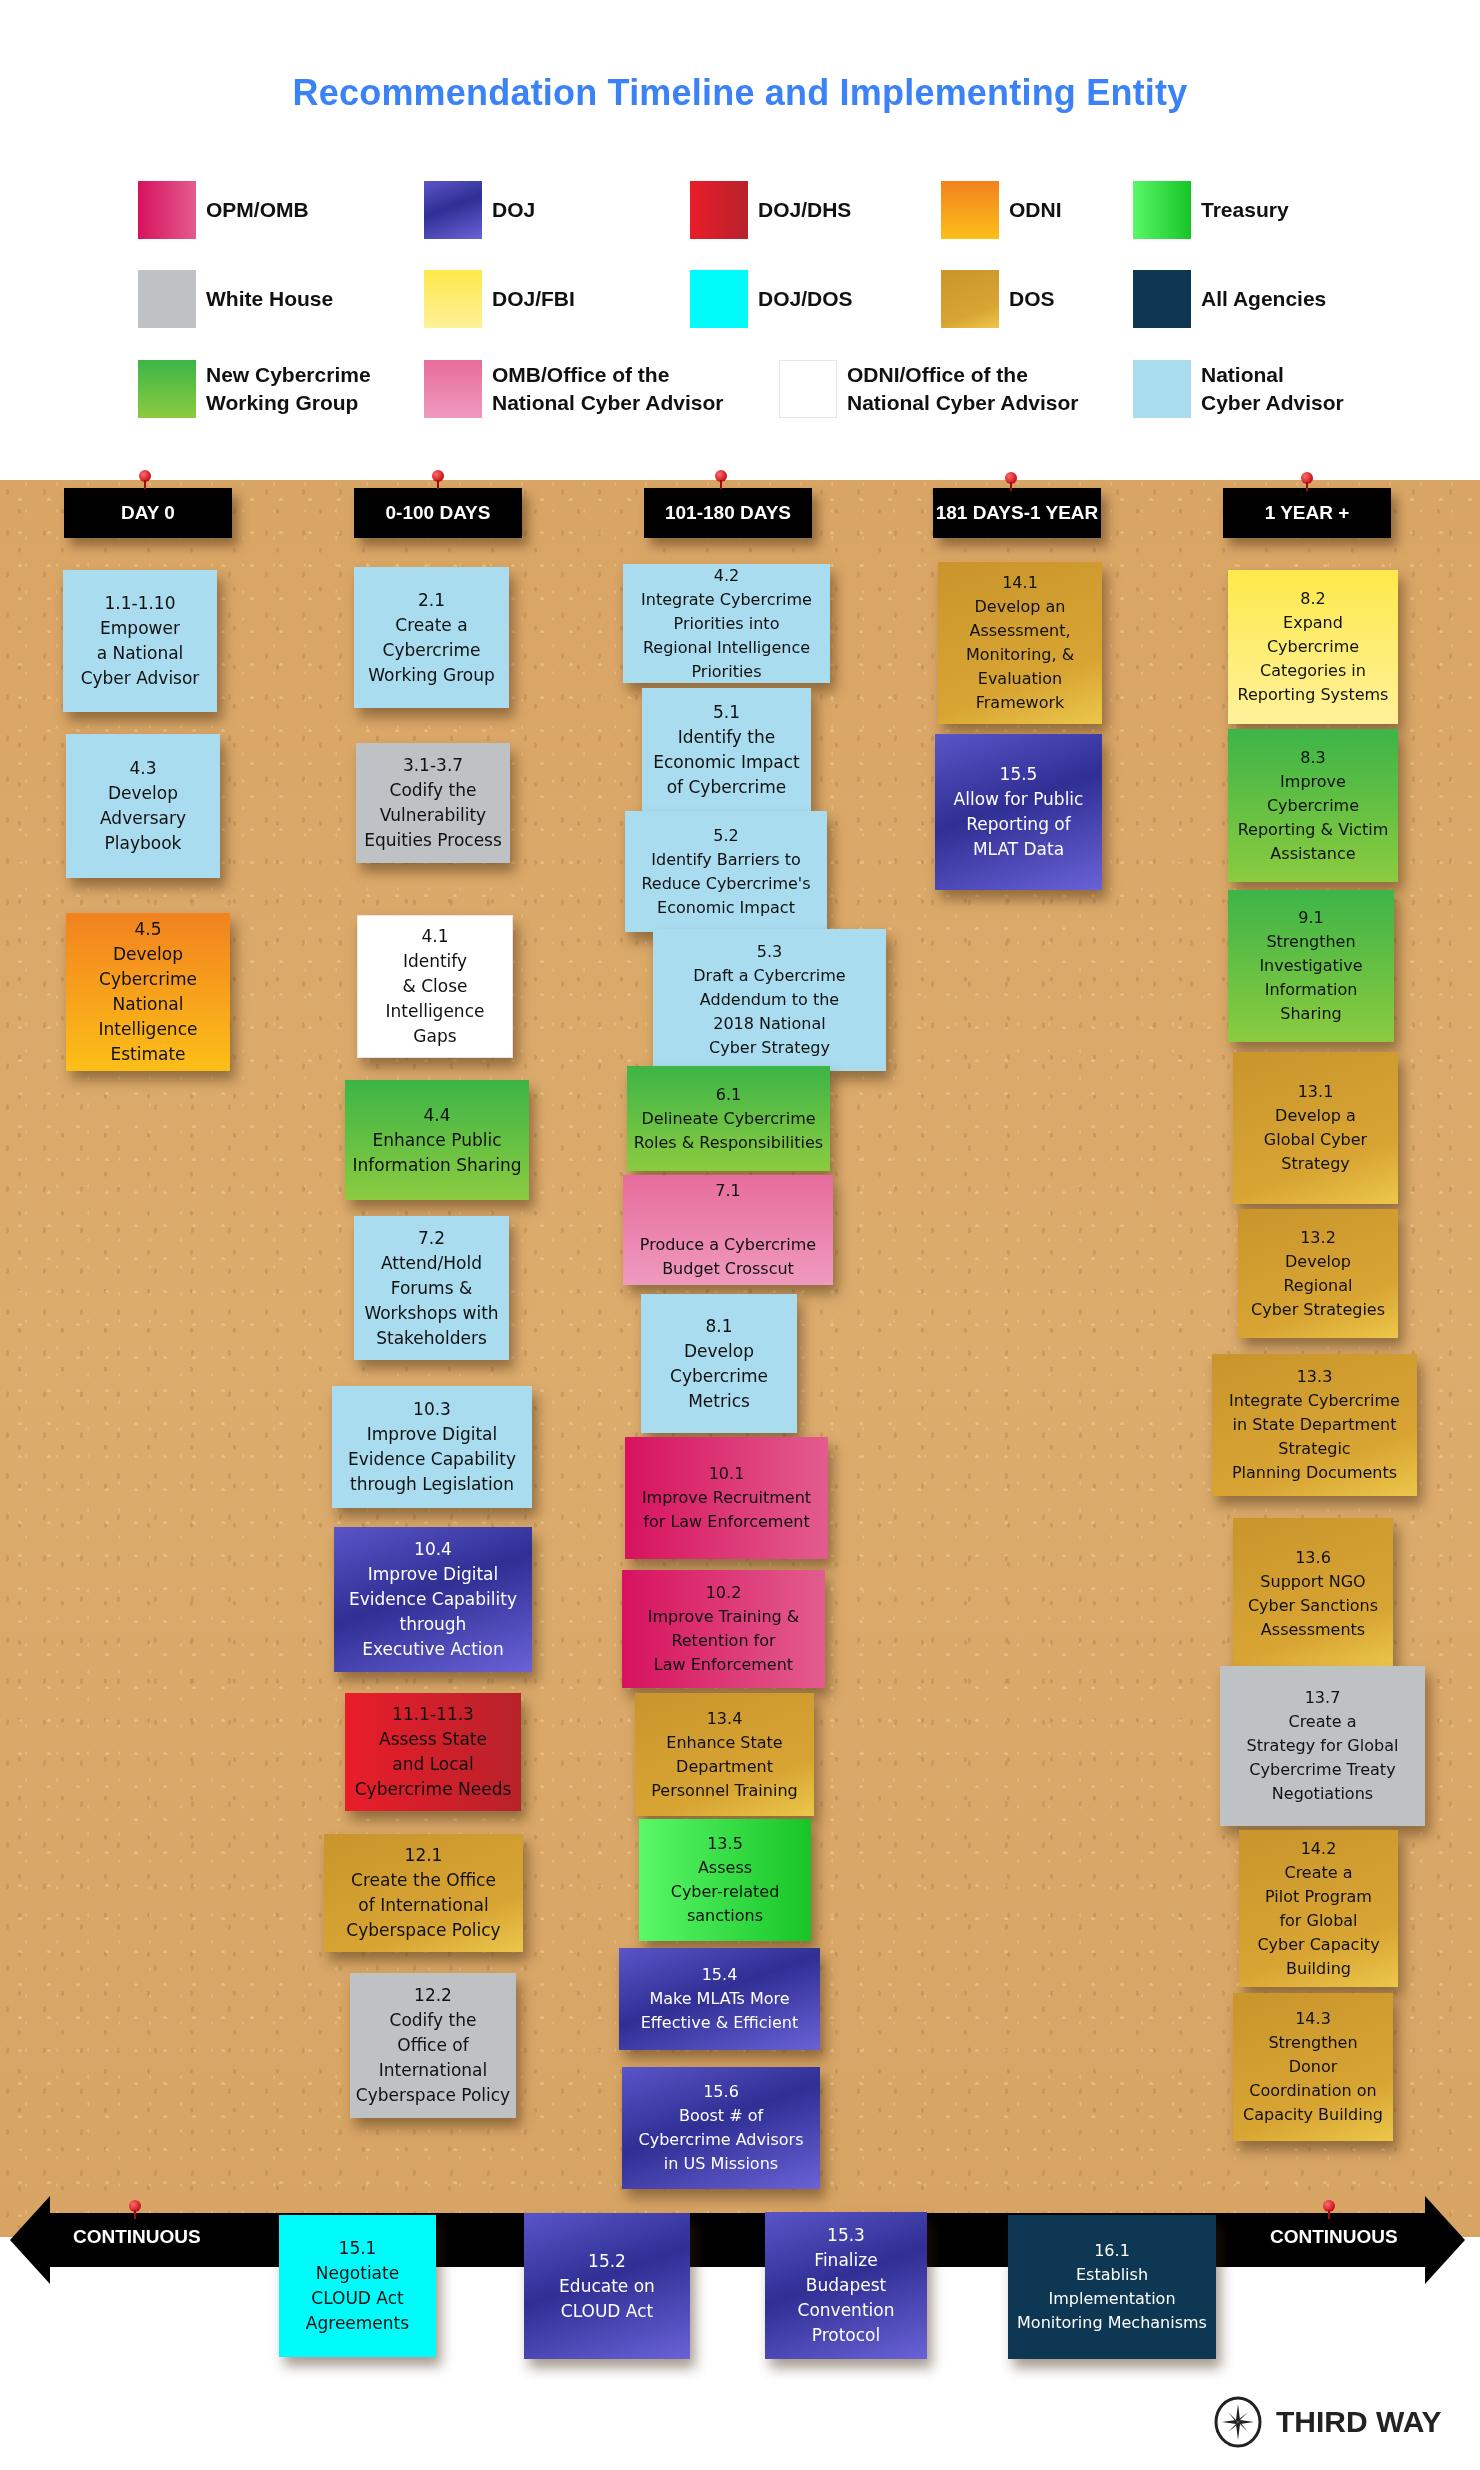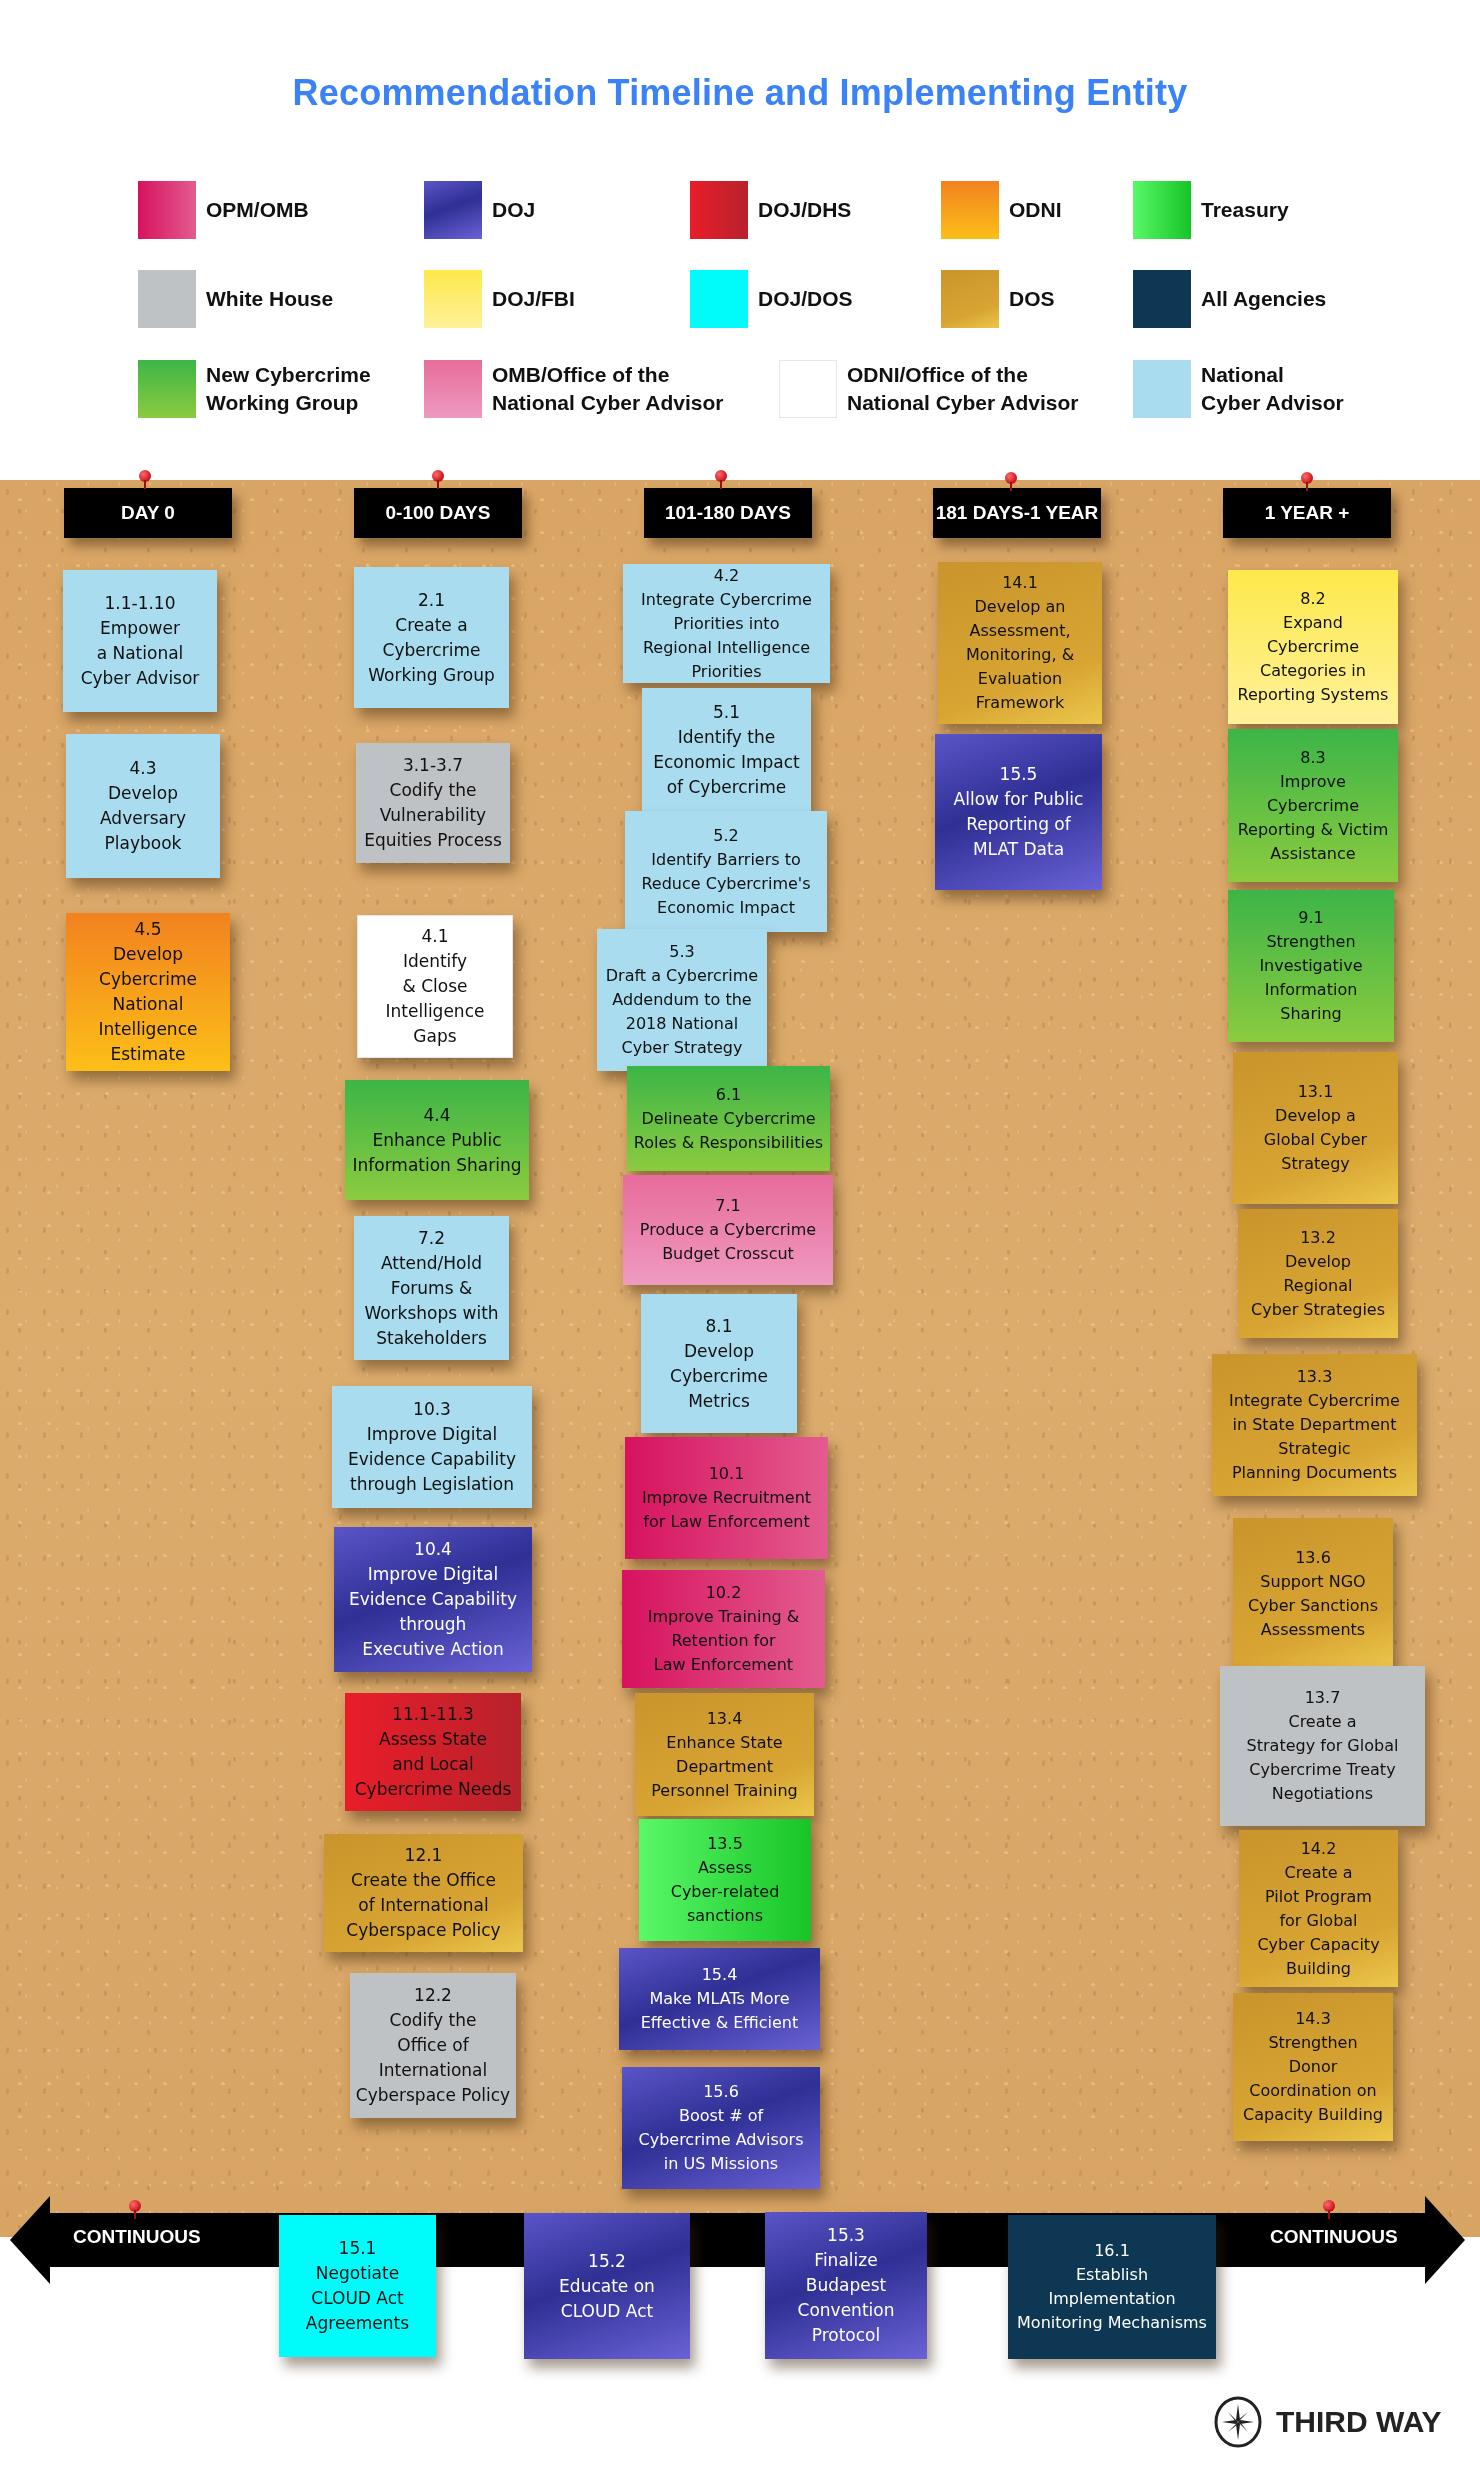--- a/index.html
+++ b/index.html
@@ -58,21 +58,21 @@
   .c-doj { background: linear-gradient(160deg, #5b55c8 0%, #2f2f94 45%, #6a62d6 100%); }
   .c-dojdhs { background: linear-gradient(90deg, #e91d2a, #b8222b); }
   .c-odni { background: linear-gradient(180deg, #f2821f, #fcbf18); }
   .c-treasury { background: linear-gradient(90deg, #59f868, #17c426); align-items: center; }
   .c-wh { background: #bfc2c5; }
   .c-dojfbi { background: linear-gradient(180deg, #fde94a, #fff19a); }
   .c-dojdos { background: #00fbfb; }
   .c-dos { background: linear-gradient(160deg, #c9952c 0%, #d8a533 70%, #ecc74a 100%); }
   .c-all { background: #0d3752; }
   .c-ncwg { background: linear-gradient(180deg, #3cb547, #8ccb3f); }
-  .c-omb-nca { background: linear-gradient(180deg, #e76c9b, #ef9ac0); }
+  .c-omb-nca { background: linear-gradient(180deg, #e76c9b, #ef9ac0); justify-content: space-between; }
   .c-odni-nca { background: #ffffff; border: 1px solid #e6e6e6; }
   .c-nca { background: #a9dcef; }
 
   .arrow-band {
     position: absolute; left: 40px; top: 2213px; width: 1390px; height: 54px; background: #000;
   }
   .arrow-left {
     position: absolute; left: 10px; top: 2196px; width: 0; height: 0;
     border-top: 44px solid transparent; border-bottom: 44px solid transparent; border-right: 40px solid #000;
   }
@@ -300,21 +300,21 @@
   <span class="txt">Identify the
 Economic Impact
 of Cybercrime</span>
 </div>
 <div class="note c-nca small" style="left:625px;top:811px;width:202px;height:121px">
   <span class="num">5.2</span>
   <span class="txt">Identify Barriers to
 Reduce Cybercrime's
 Economic Impact</span>
 </div>
-<div class="note c-nca small" style="left:597px;top:929px;width:170px;height:142px">
+<div class="note c-nca small" style="left:653px;top:929px;width:233px;height:142px">
   <span class="num">5.3</span>
   <span class="txt">Draft a Cybercrime
 Addendum to the
 2018 National
 Cyber Strategy</span>
 </div>
 <div class="note c-ncwg small" style="left:627px;top:1066px;width:203px;height:105px">
   <span class="num">6.1</span>
   <span class="txt">Delineate Cybercrime
 Roles &amp; Responsibilities</span>

